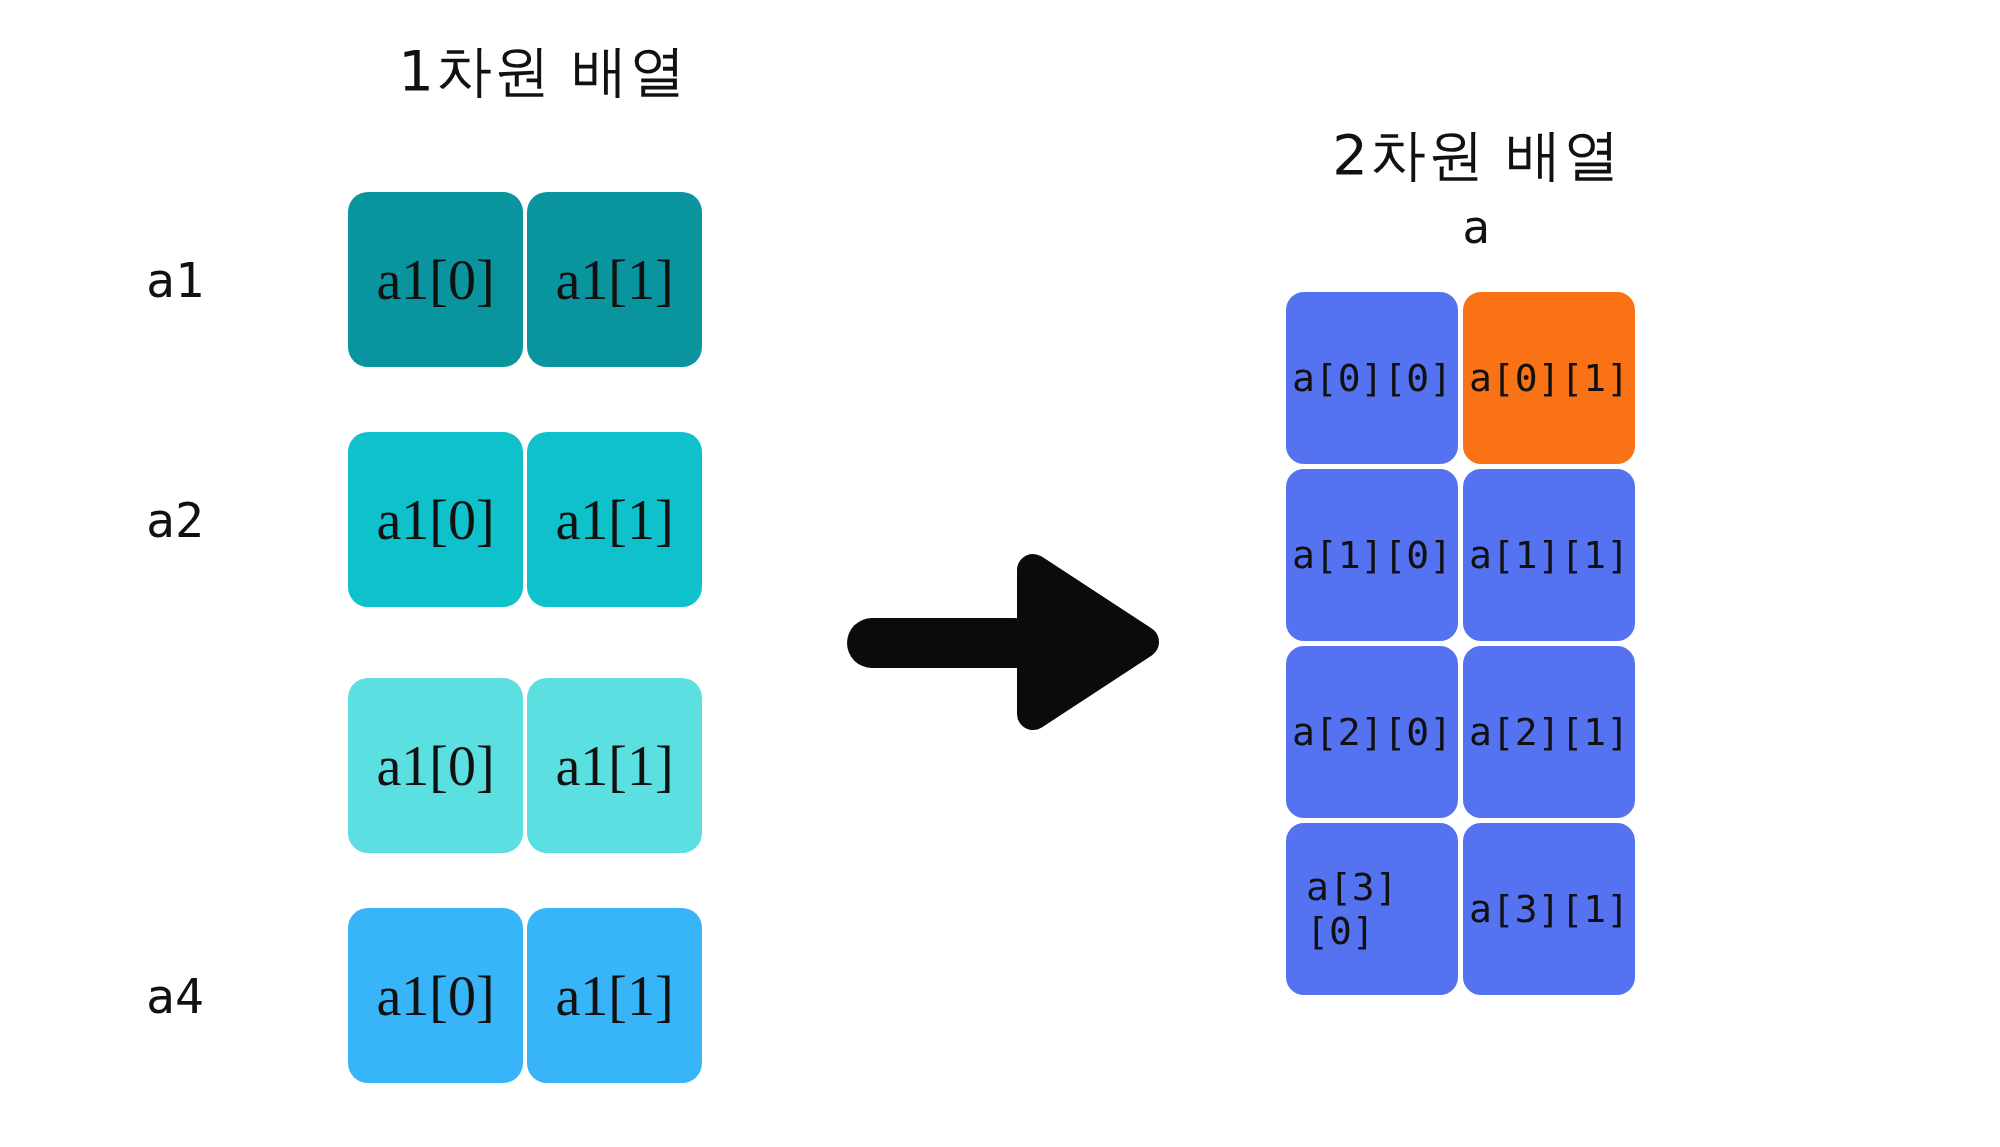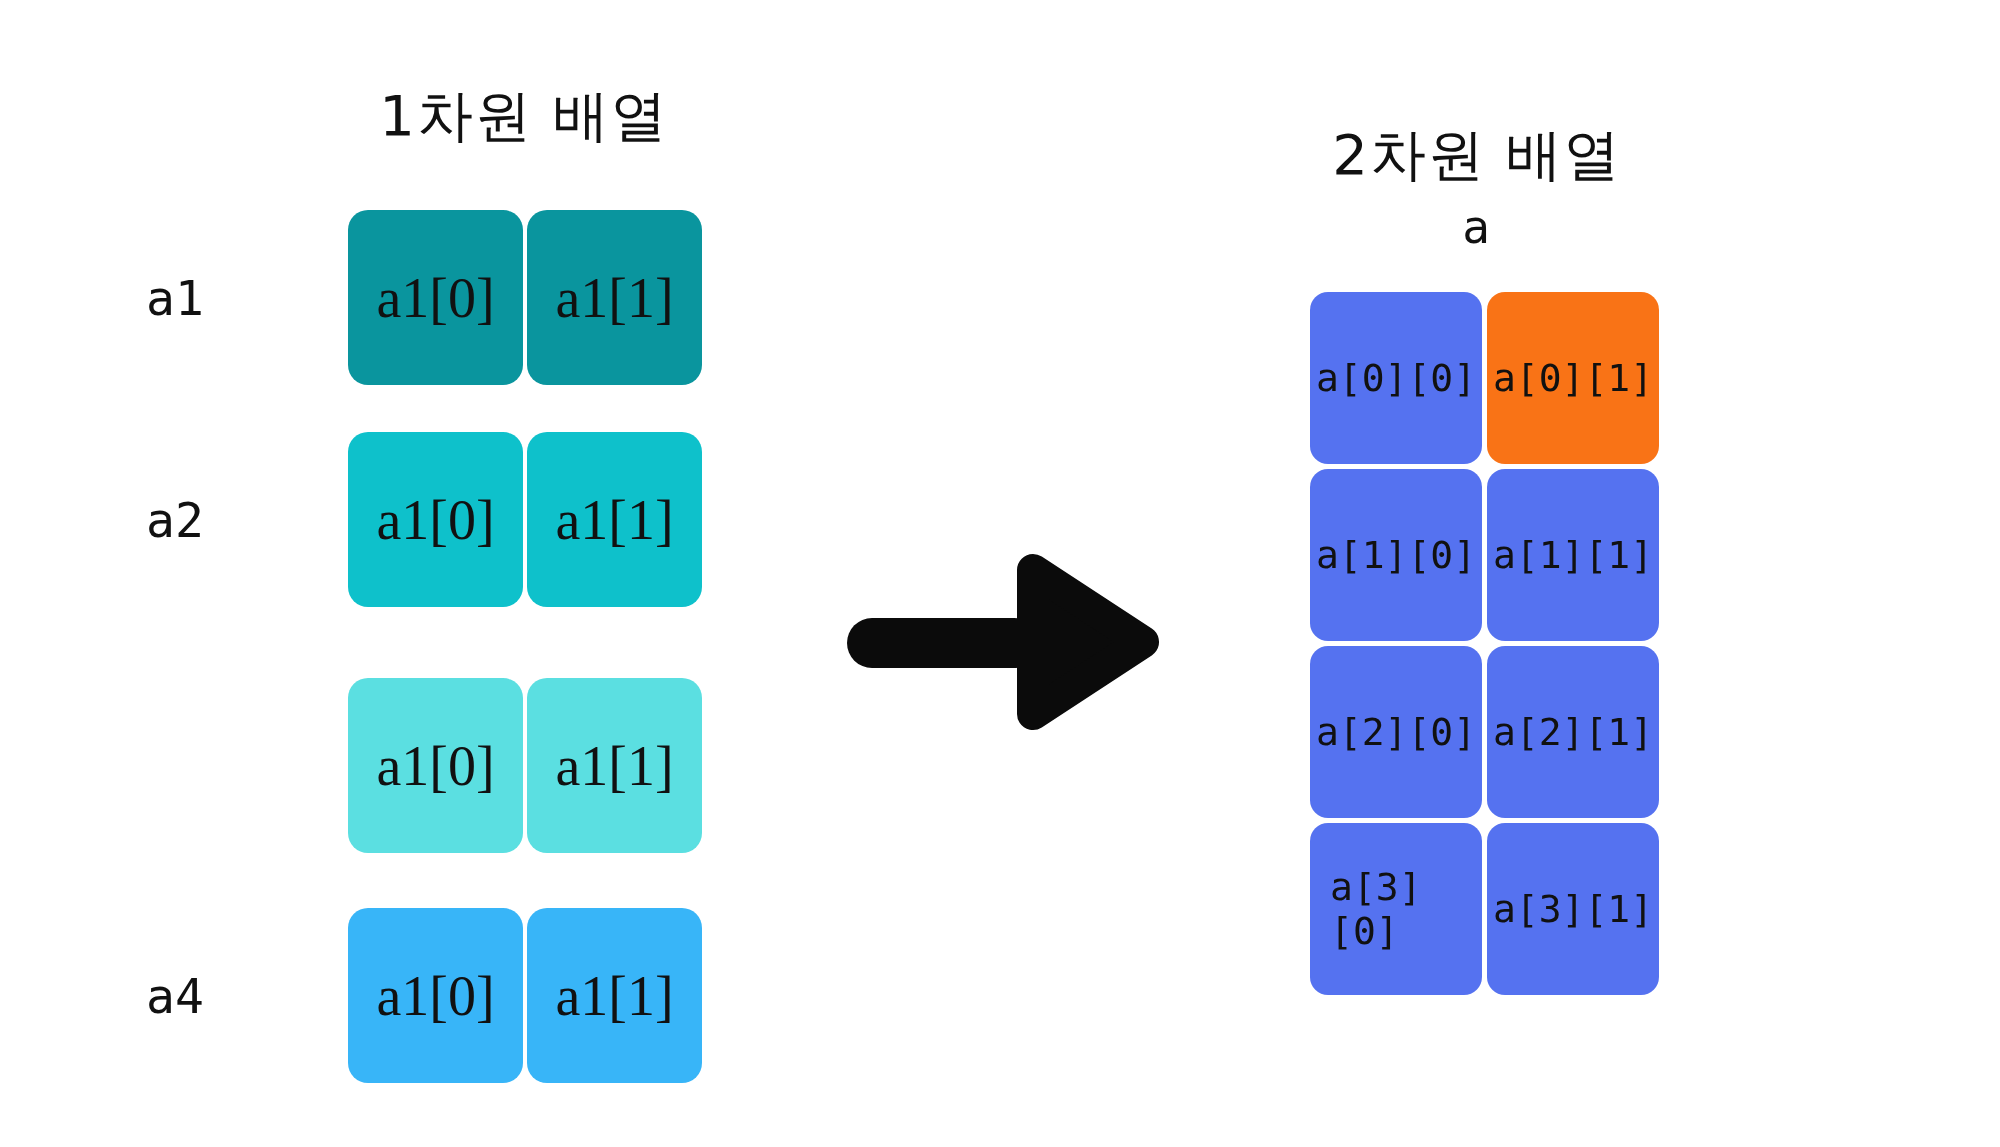--- a/index.html
+++ b/index.html
@@ -12,21 +12,21 @@
     font-family: "DejaVu Sans", sans-serif;
   }
 
   .section-title {
     position: absolute;
     text-align: center;
     font-size: 56px;
     letter-spacing: 2px;
     font-family: "DejaVu Sans", sans-serif;
   }
-  .title-1d { left: 314px; top: 34px; width: 420px; margin-top: 45px; }
+  .title-1d { left: 333px; top: 34px; width: 420px; }
   .title-2d-block { left: 1277px; top: 118px; width: 400px; }
   .title-2d-sub {
     text-align: center;
     font-size: 46px;
     margin-top: 6px;
     font-family: "DejaVu Sans Mono", monospace;
   }
 
   .row-1d {
     position: absolute;
@@ -54,21 +54,20 @@
   .cell-1d.c0 { left: 202px; }
   .cell-1d.c1 { left: 381px; }
 
   .grid-2d {
     position: absolute;
     left: 1286px; top: 292px;
     display: grid;
     grid-template-columns: 172px 172px;
     grid-auto-rows: 172px;
     gap: 5px;
-    margin-left: 24px;
   }
   .cell-2d {
     border-radius: 18px;
     display: flex; align-items: center; justify-content: center;
     font-size: 38px;
     font-family: "DejaVu Sans Mono", monospace;
   }
 
   .arrow-wrap {
     position: absolute;
@@ -77,21 +76,21 @@
   }
   .arrow-wrap svg { display: block; width: 100%; height: 100%; }
 </style>
 </head>
 <body>
 
 <div class="canvas" style="color: rgb(17, 17, 17);">
 
   <div class="section-title title-1d">1차원 배열</div>
 
-  <div class="row-1d" style="top:210px">
+  <div class="row-1d" style="top:192px">
     <div class="row-label">a1</div>
     <div class="cell-1d c0" style="background-color: rgb(10, 149, 158);">a1[0]</div>
     <div class="cell-1d c1" style="background-color: rgb(10, 149, 158);">a1[1]</div>
   </div>
 
   <div class="row-1d" style="top:432px">
     <div class="row-label">a2</div>
     <div class="cell-1d c0" style="background-color: rgb(14, 193, 203);">a1[0]</div>
     <div class="cell-1d c1" style="background-color: rgb(14, 193, 203);">a1[1]</div>
   </div>

